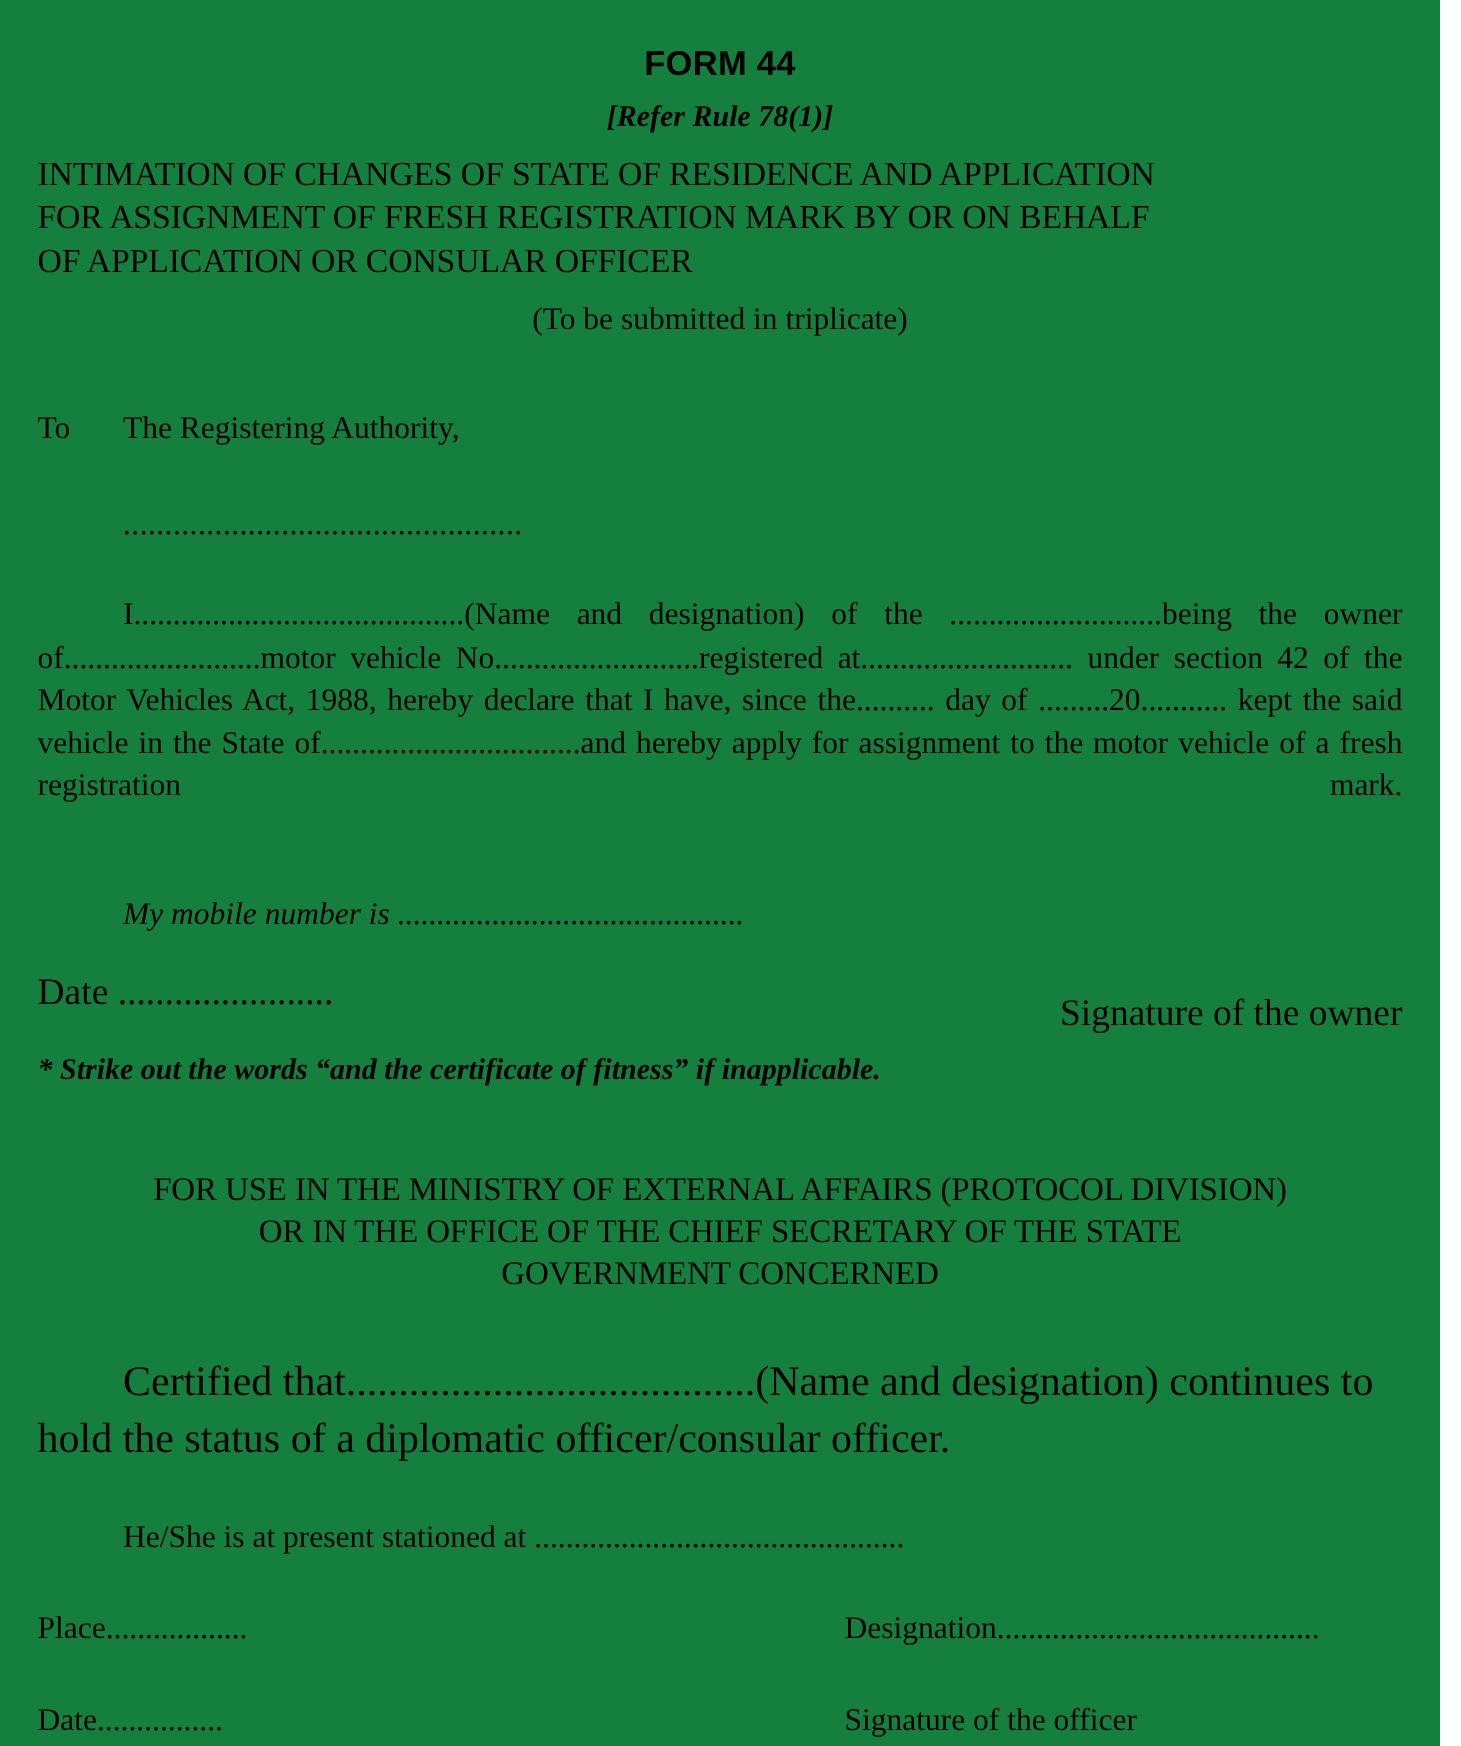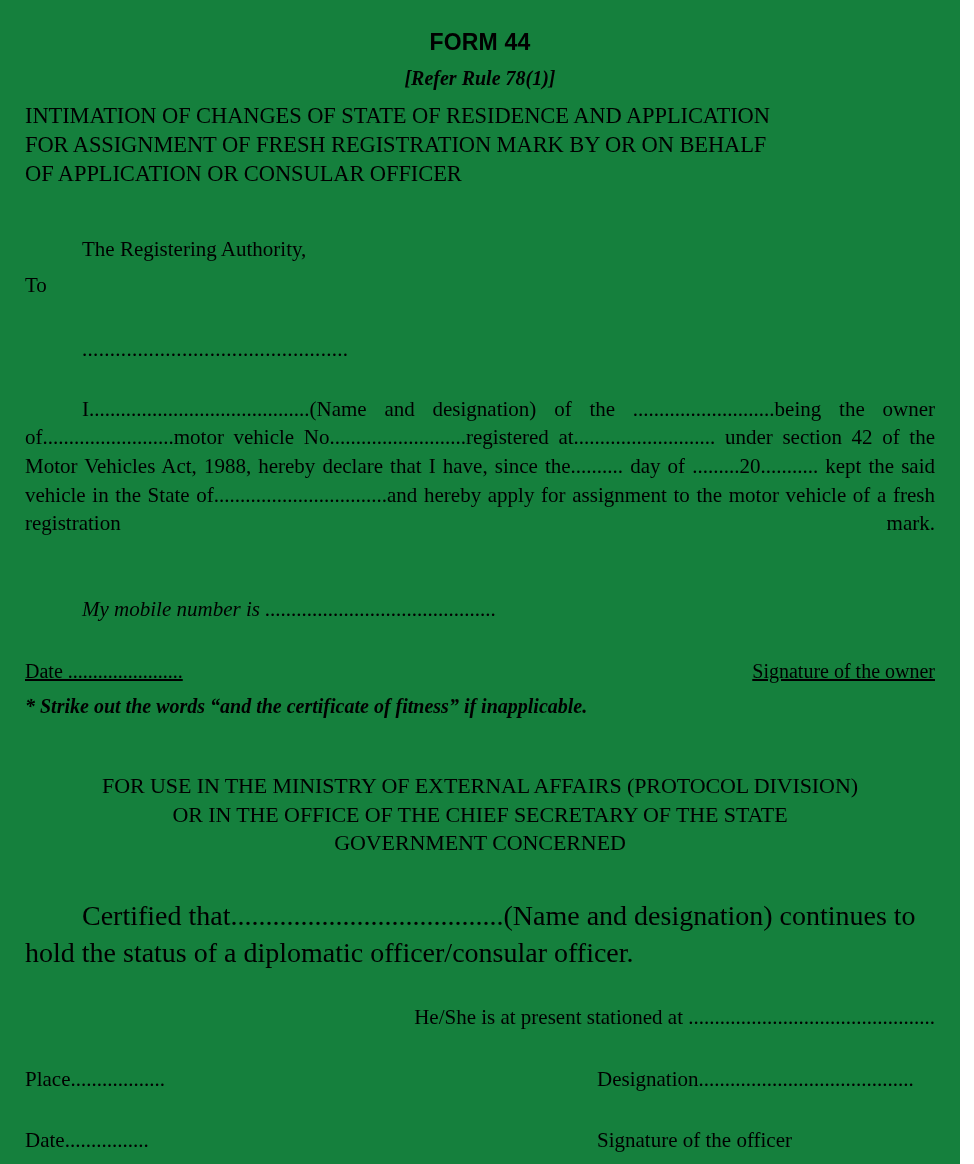--- a/index.html
+++ b/index.html
@@ -59,21 +59,21 @@
     line-height: 1.2;
   }
 
   
   .to-row {
     display: flex;
     padding-top: 48px;
     font-size: 21px;
     line-height: 1.2;
   }
-  .to-label { width: 57px; flex: none; margin-top: 36px; }
+  .to-label { width: 57px; flex: none; }
   .to-value { flex: 1; }
 
   .auth-dots {
     padding-top: 41px;
     padding-left: 57px;
     font-size: 21px;
     line-height: 1.0;
     letter-spacing: 0.3px;
   }
 
@@ -98,25 +98,24 @@
     padding-left: 57px;
     font-size: 21px;
     line-height: 1.3;
     margin: 0;
     font-style: italic;
   }
 
   .signature-row {
     display: flex;
     justify-content: space-between;
-    align-items: flex-end;
+    align-items: center;
     padding-top: 8px;
-    font-size: 20px;
+    font-size: 25px;
     line-height: 1.25;
-    text-decoration: underline;
   }
   .sig-left { white-space: pre; }
   .sig-right { white-space: pre; margin-top: 28px; }
 
   .footnote {
     padding-top: 10px;
     font-size: 20px;
     font-weight: bold;
     font-style: italic;
     line-height: 1.2;
@@ -140,56 +139,55 @@
     text-indent: 57px;
     margin: 0;
   }
 
   .stationed {
     padding-top: 33px;
     padding-left: 57px;
     font-size: 21px;
     line-height: 1.25;
     margin: 0;
-    text-align: right;
   }
 
   .footer-row {
     display: flex;
     font-size: 21px;
     line-height: 1.25;
   }
   .footer-row.first { padding-top: 35px; }
   .footer-row.second { padding-top: 35px; }
   .footer-left {
     width: 538px;
     flex: none;
     white-space: pre;
   }
   .footer-right {
     flex: 1;
     white-space: pre;
-    margin-left: 34px;
   }
 </style>
 </head>
 <body>
 
 <div class="page">
 
   <h1 class="form-title">FORM 44</h1>
 
   <div class="refer-rule">[Refer Rule 78(1)]</div>
 
   <div class="main-heading">
     <div>INTIMATION OF CHANGES OF STATE OF RESIDENCE AND APPLICATION</div>
     <div>FOR ASSIGNMENT OF FRESH REGISTRATION MARK BY OR ON BEHALF</div>
     <div>OF APPLICATION OR CONSULAR OFFICER</div>
   </div>
 
+  <div class="sub-heading">(To be submitted in triplicate)</div>
 
   <div class="to-row">
     <span class="to-label">To</span>
     <span class="to-value">The Registering Authority,</span>
   </div>
 
   <div class="auth-dots">................................................</div>
 
   <p class="para-justified">I..........................................(Name and designation) of the ...........................being the owner of.........................motor vehicle No..........................registered at........................... under section 42 of the Motor Vehicles Act, 1988, hereby declare that I have, since the.......... day of .........20........... kept the said vehicle in the State of.................................and hereby apply for assignment to the motor vehicle of a fresh registration mark.</p>
 

